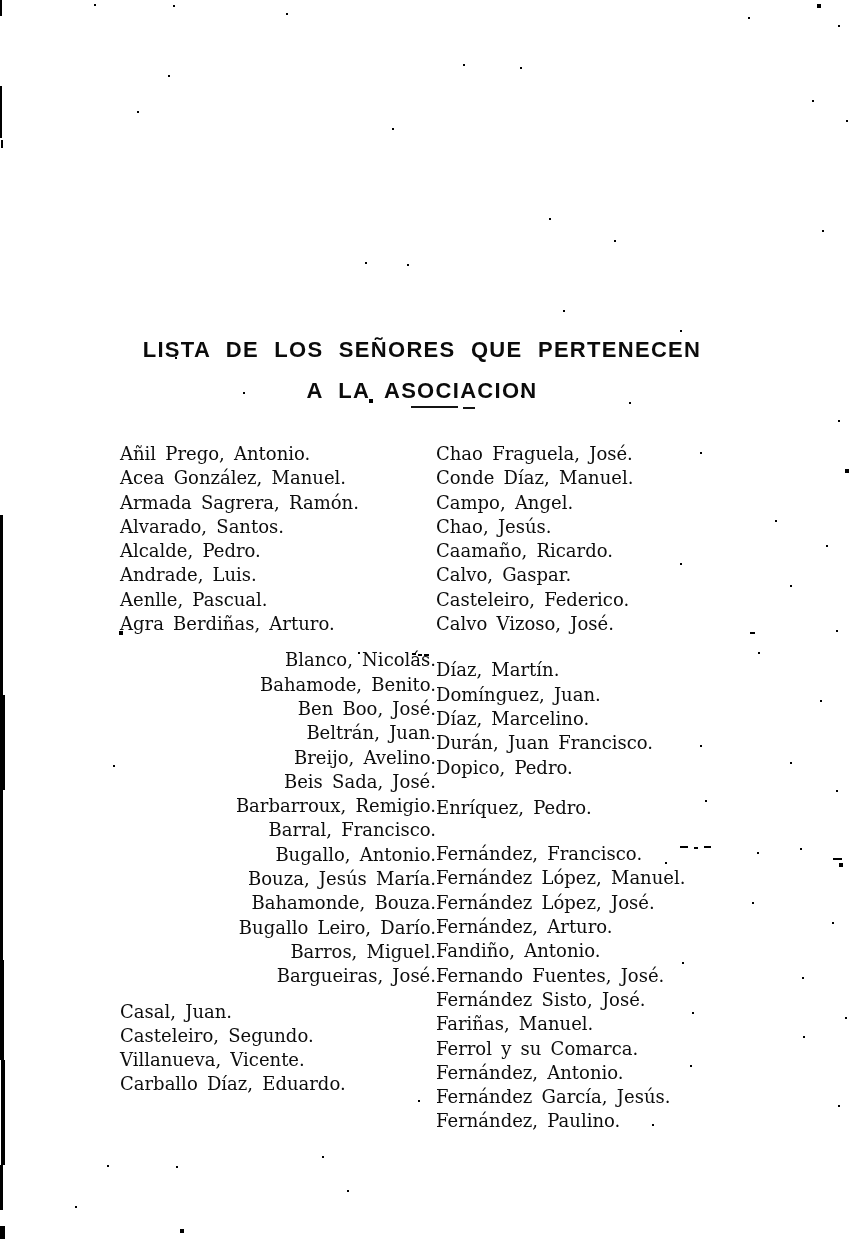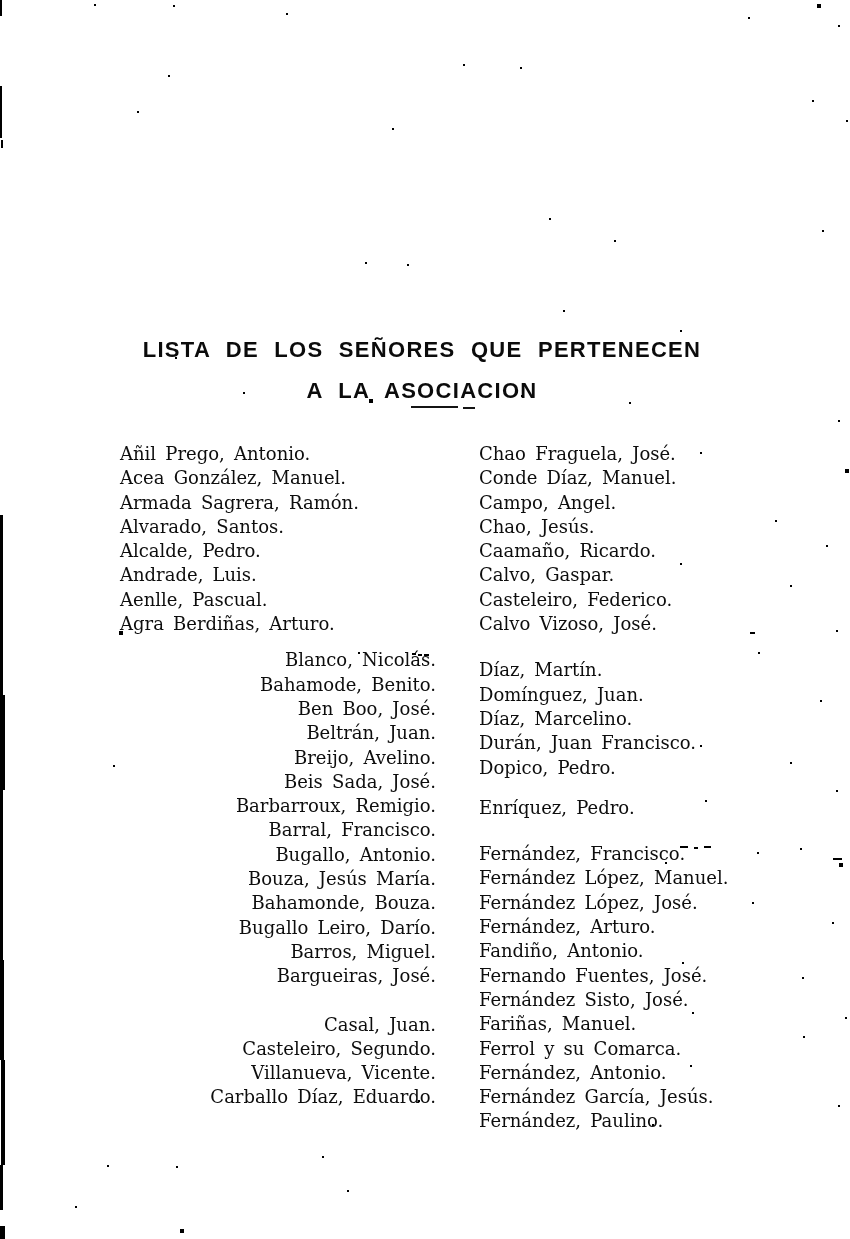--- a/index.html
+++ b/index.html
@@ -16,30 +16,30 @@
     font-family:"Liberation Sans","DejaVu Sans",sans-serif;
     font-weight:bold;font-size:22px;line-height:41px;
     letter-spacing:1.3px;word-spacing:8px;color:#0b0b0b;margin:0;
   }
   .heading span{display:block;}
   .title-rule{position:absolute;top:406px;left:411px;height:2px;width:66px;}
   .title-rule .seg1{position:absolute;left:0;top:0;width:47px;height:2px;background:#141414;}
   .title-rule .seg2{position:absolute;left:52px;top:1px;width:12px;height:2px;background:#141414;}
 
   
-  .cols{position:absolute;top:442px;left:120px;right:0;display:flex;gap:43px;}
+  .cols{position:absolute;top:442px;left:120px;right:0;display:flex;}
   .col{width:316px;}
   .col + .col{width:330px;}
   .group{list-style:none;margin:0;padding:0;}
   .group li{
     font-size:18px;line-height:24.3px;word-spacing:3.5px;
     white-space:nowrap;color:#0d0d0d;
   }
   .col-left .group.g1{margin-top:12px;text-align:right;}
-  .col-left .group.g2{margin-top:24px;text-align:right;}
+  .col-left .group.g2{margin-top:11px;}
   .col-right .group.g1{margin-top:22px;}
   .col-right .group.g2{margin-top:16px;}
   .col-right .group.g3{margin-top:22px;}
 
   
   .artifact{position:absolute;background:#000;}
   .specks{position:absolute;top:0;left:0;width:2px;height:2px;background:transparent;
     box-shadow:
       94px 4px 0 0 #000, 173px 5px 0 0 #000, 286px 13px 0 0 #000, 748px 17px 0 0 #000,
       818px 5px 0 1px #000, 838px 25px 0 0 #000, 463px 64px 0 0 #000, 520px 67px 0 0 #000,

